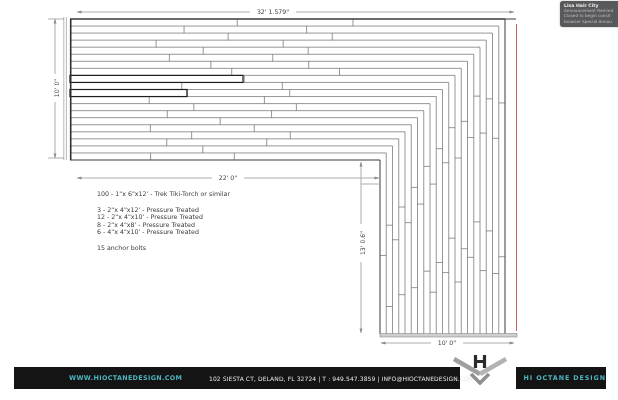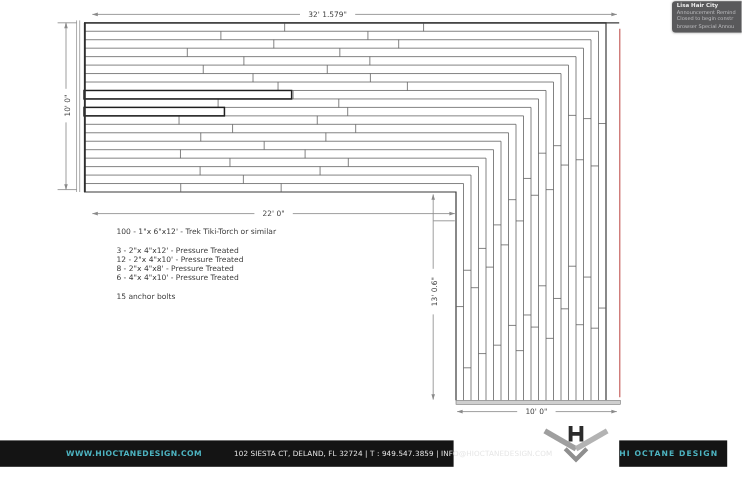--- a/index.html
+++ b/index.html
@@ -13,22 +13,22 @@
 
   
   .notif{position:absolute;top:1px;right:-3px;width:61px;height:26px;background:#59595b;
          border-radius:3px;padding:1.5px 2px 2px 4px;box-sizing:border-box;overflow:hidden;
          box-shadow:0 0 2px rgba(0,0,0,.35);}
   .notif-title{font-size:4.6px;line-height:5.6px;font-weight:bold;color:#ececec;white-space:nowrap;}
   .notif-line{font-size:4.2px;line-height:5.2px;color:#bfbfc2;white-space:nowrap;}
 
   
   .fbar{position:absolute;top:367px;height:22px;background:var(--bar,#141414);}
-  .fbar-left{left:0;width:378px;}
-  .fbar-right{left:516px;width:90px;display:flex;align-items:center;justify-content:flex-start;}
+  .fbar-left{left:14px;width:446px;}
+  .fbar-right{left:516px;width:90px;display:flex;align-items:center;justify-content:flex-end;}
   .site{position:absolute;left:55px;top:7px;font-size:6.4px;font-weight:bold;color:var(--teal,#4db3c0);
         letter-spacing:0.35px;white-space:nowrap;}
   .addr{position:absolute;left:195px;top:7.6px;font-size:6px;color:var(--addr,#e6e6e6);
         letter-spacing:0.1px;white-space:nowrap;}
   .brand{font-size:6.4px;font-weight:bold;color:var(--teal,#4db3c0);letter-spacing:0.9px;white-space:nowrap;}
   .logo{position:absolute;left:451px;top:355px;}
 </style>
 </head>
 <body>
 

